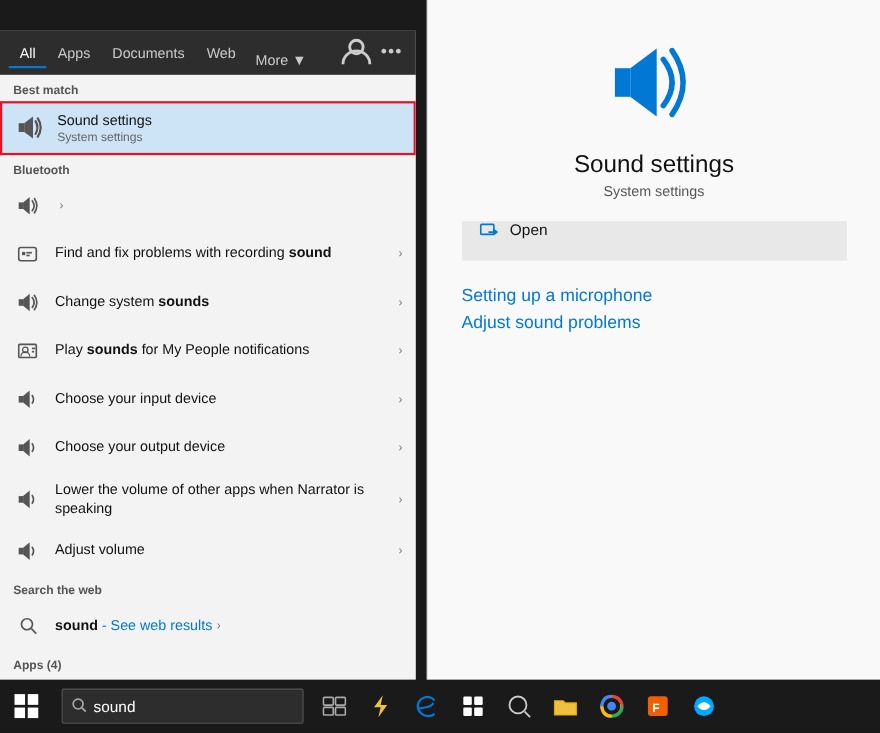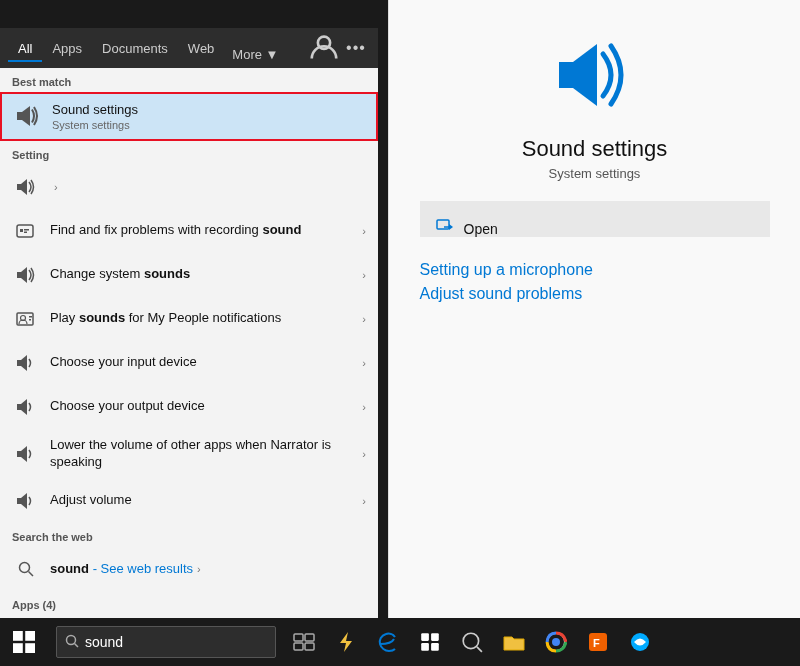--- a/index.html
+++ b/index.html
@@ -242,21 +242,21 @@
       color: #555;
       margin-bottom: 20px;
     }
 
     .open-button {
       width: 350px;
       height: 36px;
       background: #e8e8e8;
       border: none;
       display: flex;
-      align-items: flex-end;
+      align-items: flex-start;
       padding: 0 16px;
       cursor: pointer;
       font-size: 14px;
       color: #111;
       margin-bottom: 24px;
       gap: 10px;
     }
     .open-btn-icon { color: #0078d4; font-size: 16px; }
 
     .right-section {
@@ -314,21 +314,21 @@
           <path d="M16 4.5 Q20 11 16 17.5" stroke="#555" stroke-width="2" fill="none"></path>
           <path d="M18 2 Q24 11 18 20" stroke="#555" stroke-width="2" fill="none"></path>
         </svg>
       </div>
       <div class="result-text">
         <div class="result-title">Sound settings</div>
         <div class="result-subtitle">System settings</div>
       </div>
     </div>
 
-    <div class="section-label">Setting</div>
+    <div class="section-label">Bluetooth</div>
 
     <div class="result-item">
       <div class="result-icon">
         <svg width="20" height="18" viewBox="0 0 20 18" fill="none">
           <rect x="1" y="6" width="4" height="6" fill="#555"></rect>
           <polygon points="5,6 11,1 11,17 5,12" fill="#555"></polygon>
           <path d="M13 4Q17 9 13 14" stroke="#555" stroke-width="1.5" fill="none"></path>
           <path d="M15 2Q20 9 15 16" stroke="#555" stroke-width="1.5" fill="none"></path>
         </svg>
       </div>

